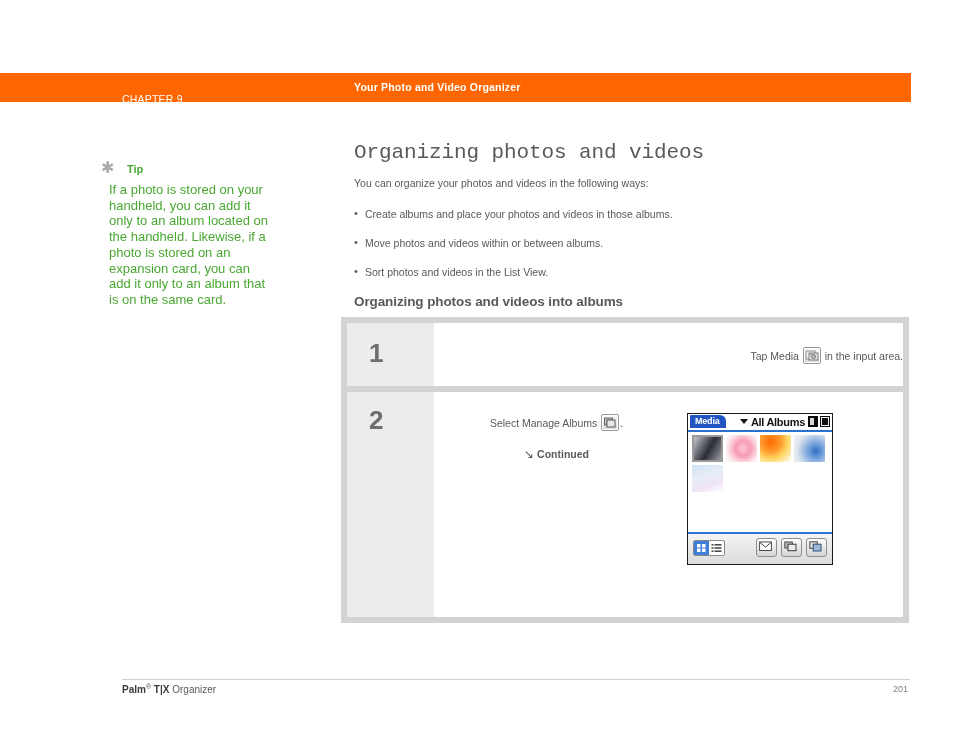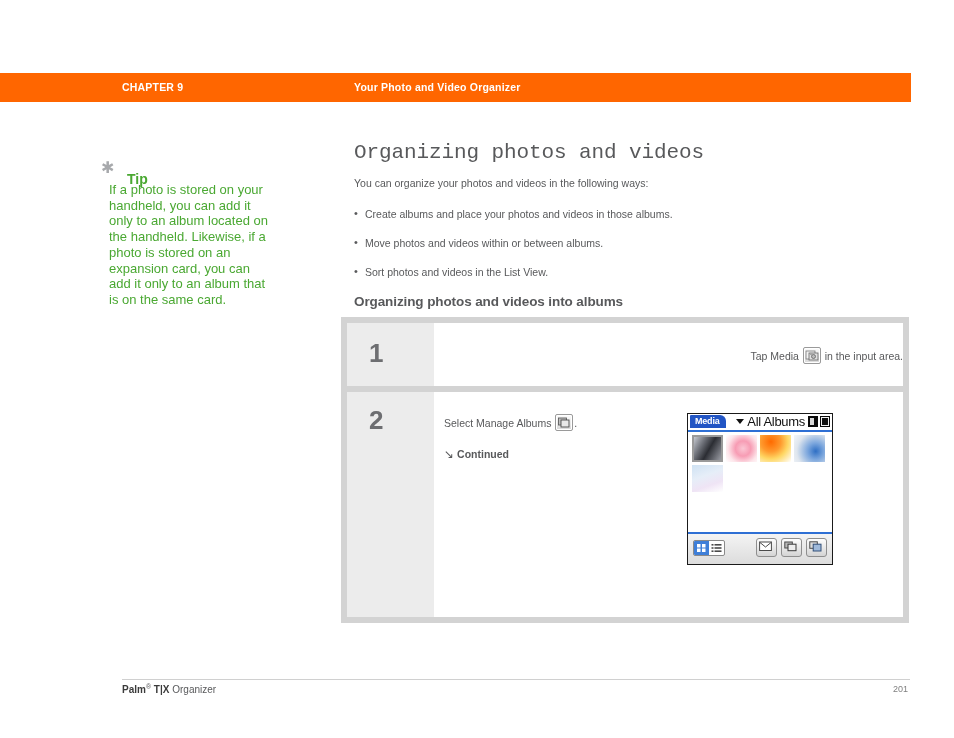--- a/index.html
+++ b/index.html
@@ -22,23 +22,23 @@
     position: absolute;
     left: 0;
     top: 73px;
     width: 911px;
     height: 29px;
     background: #ff6600;
   }
   .chapter-bar .chapter-label {
     position: absolute;
     left: 122px;
-    top: 8px;
+    top: 20px;
     font-size: 10.5px;
-    font-weight: bold;
+    font-weight: normal;
     color: #ffffff;
     letter-spacing: 0.2px;
   }
   .chapter-bar .chapter-title {
     position: absolute;
     left: 354px;
     top: 8px;
     font-size: 10.5px;
     font-weight: bold;
     color: #ffffff;
@@ -61,22 +61,22 @@
     left: 0;
     top: 0px;
     font-size: 16px;
     line-height: 16px;
     color: #a7a9ac;
     font-family: "DejaVu Sans", sans-serif;
   }
   .tip-label {
     position: absolute;
     left: 26px;
-    top: 11px;
-    font-size: 14px;
+    top: 3px;
+    font-size: 11px;
     font-weight: bold;
     color: #4aa832;
   }
   .tip-body {
     margin-top: 4px;
     margin-left: 8px;
     font-size: 13px;
     line-height: 15.7px;
     color: #4aa832;
     width: 165px;
@@ -179,20 +179,21 @@
   .step-row.row-2 .step-num {
     padding-top: 14px;
   }
   .step-row.row-2 .step-body {
     padding-top: 22px;
     display: flex;
   }
   .step-text-col {
     width: 225px;
     flex: 0 0 225px;
+    text-align: center;
   }
   .step-line {
     font-size: 10.5px;
     line-height: 15px;
     color: #58595b;
     white-space: nowrap;
   }
   .continued {
     margin-top: 16px;
     font-size: 10.5px;
@@ -270,23 +271,23 @@
     font-size: 9px;
     font-weight: bold;
     line-height: 13px;
     letter-spacing: -0.2px;
     border-radius: 1px 6px 0 0;
   }
   .pda-albumsel {
     position: absolute;
     right: 27px;
     top: 2px;
-    font-size: 13px;
+    font-size: 11px;
     color: #111111;
-    font-weight: normal;
+    font-weight: bold;
     line-height: 12px;
     letter-spacing: -0.3px;
   }
   .pda-albumsel .caret {
     display: inline-block;
     margin-right: 3px;
     border-left: 4px solid transparent;
     border-right: 4px solid transparent;
     border-top: 5px solid #111111;
     vertical-align: 2px;

